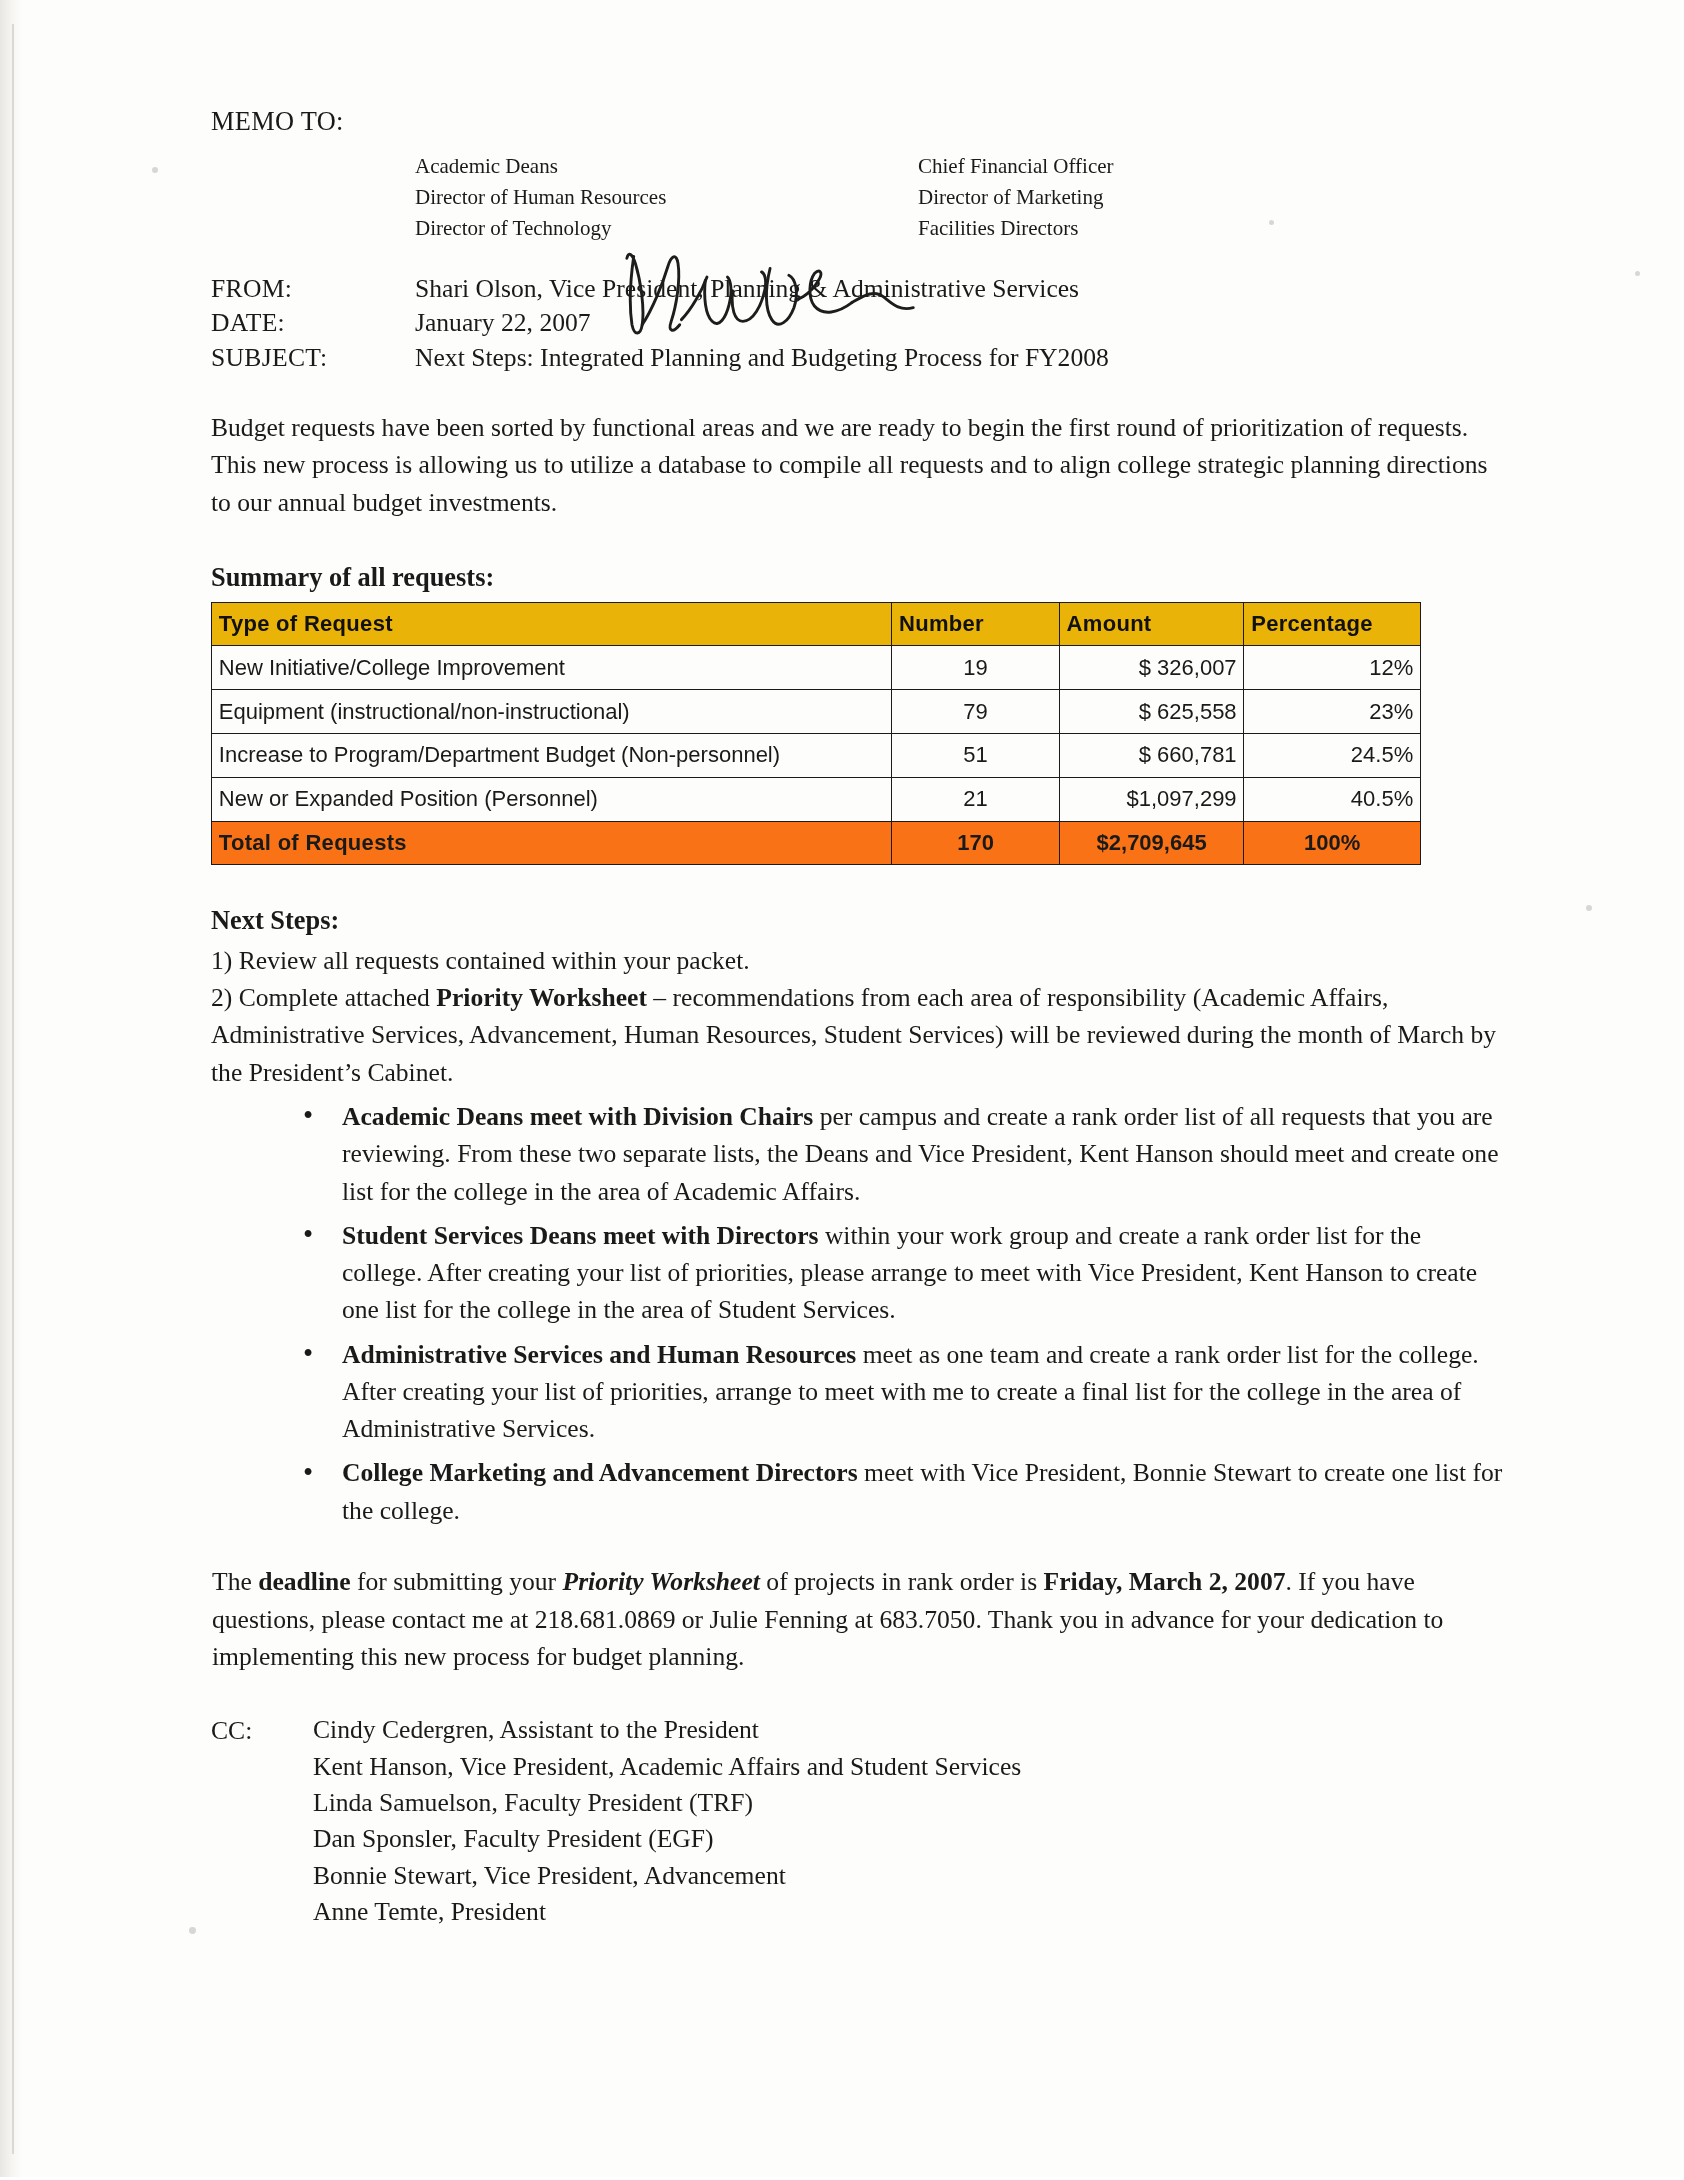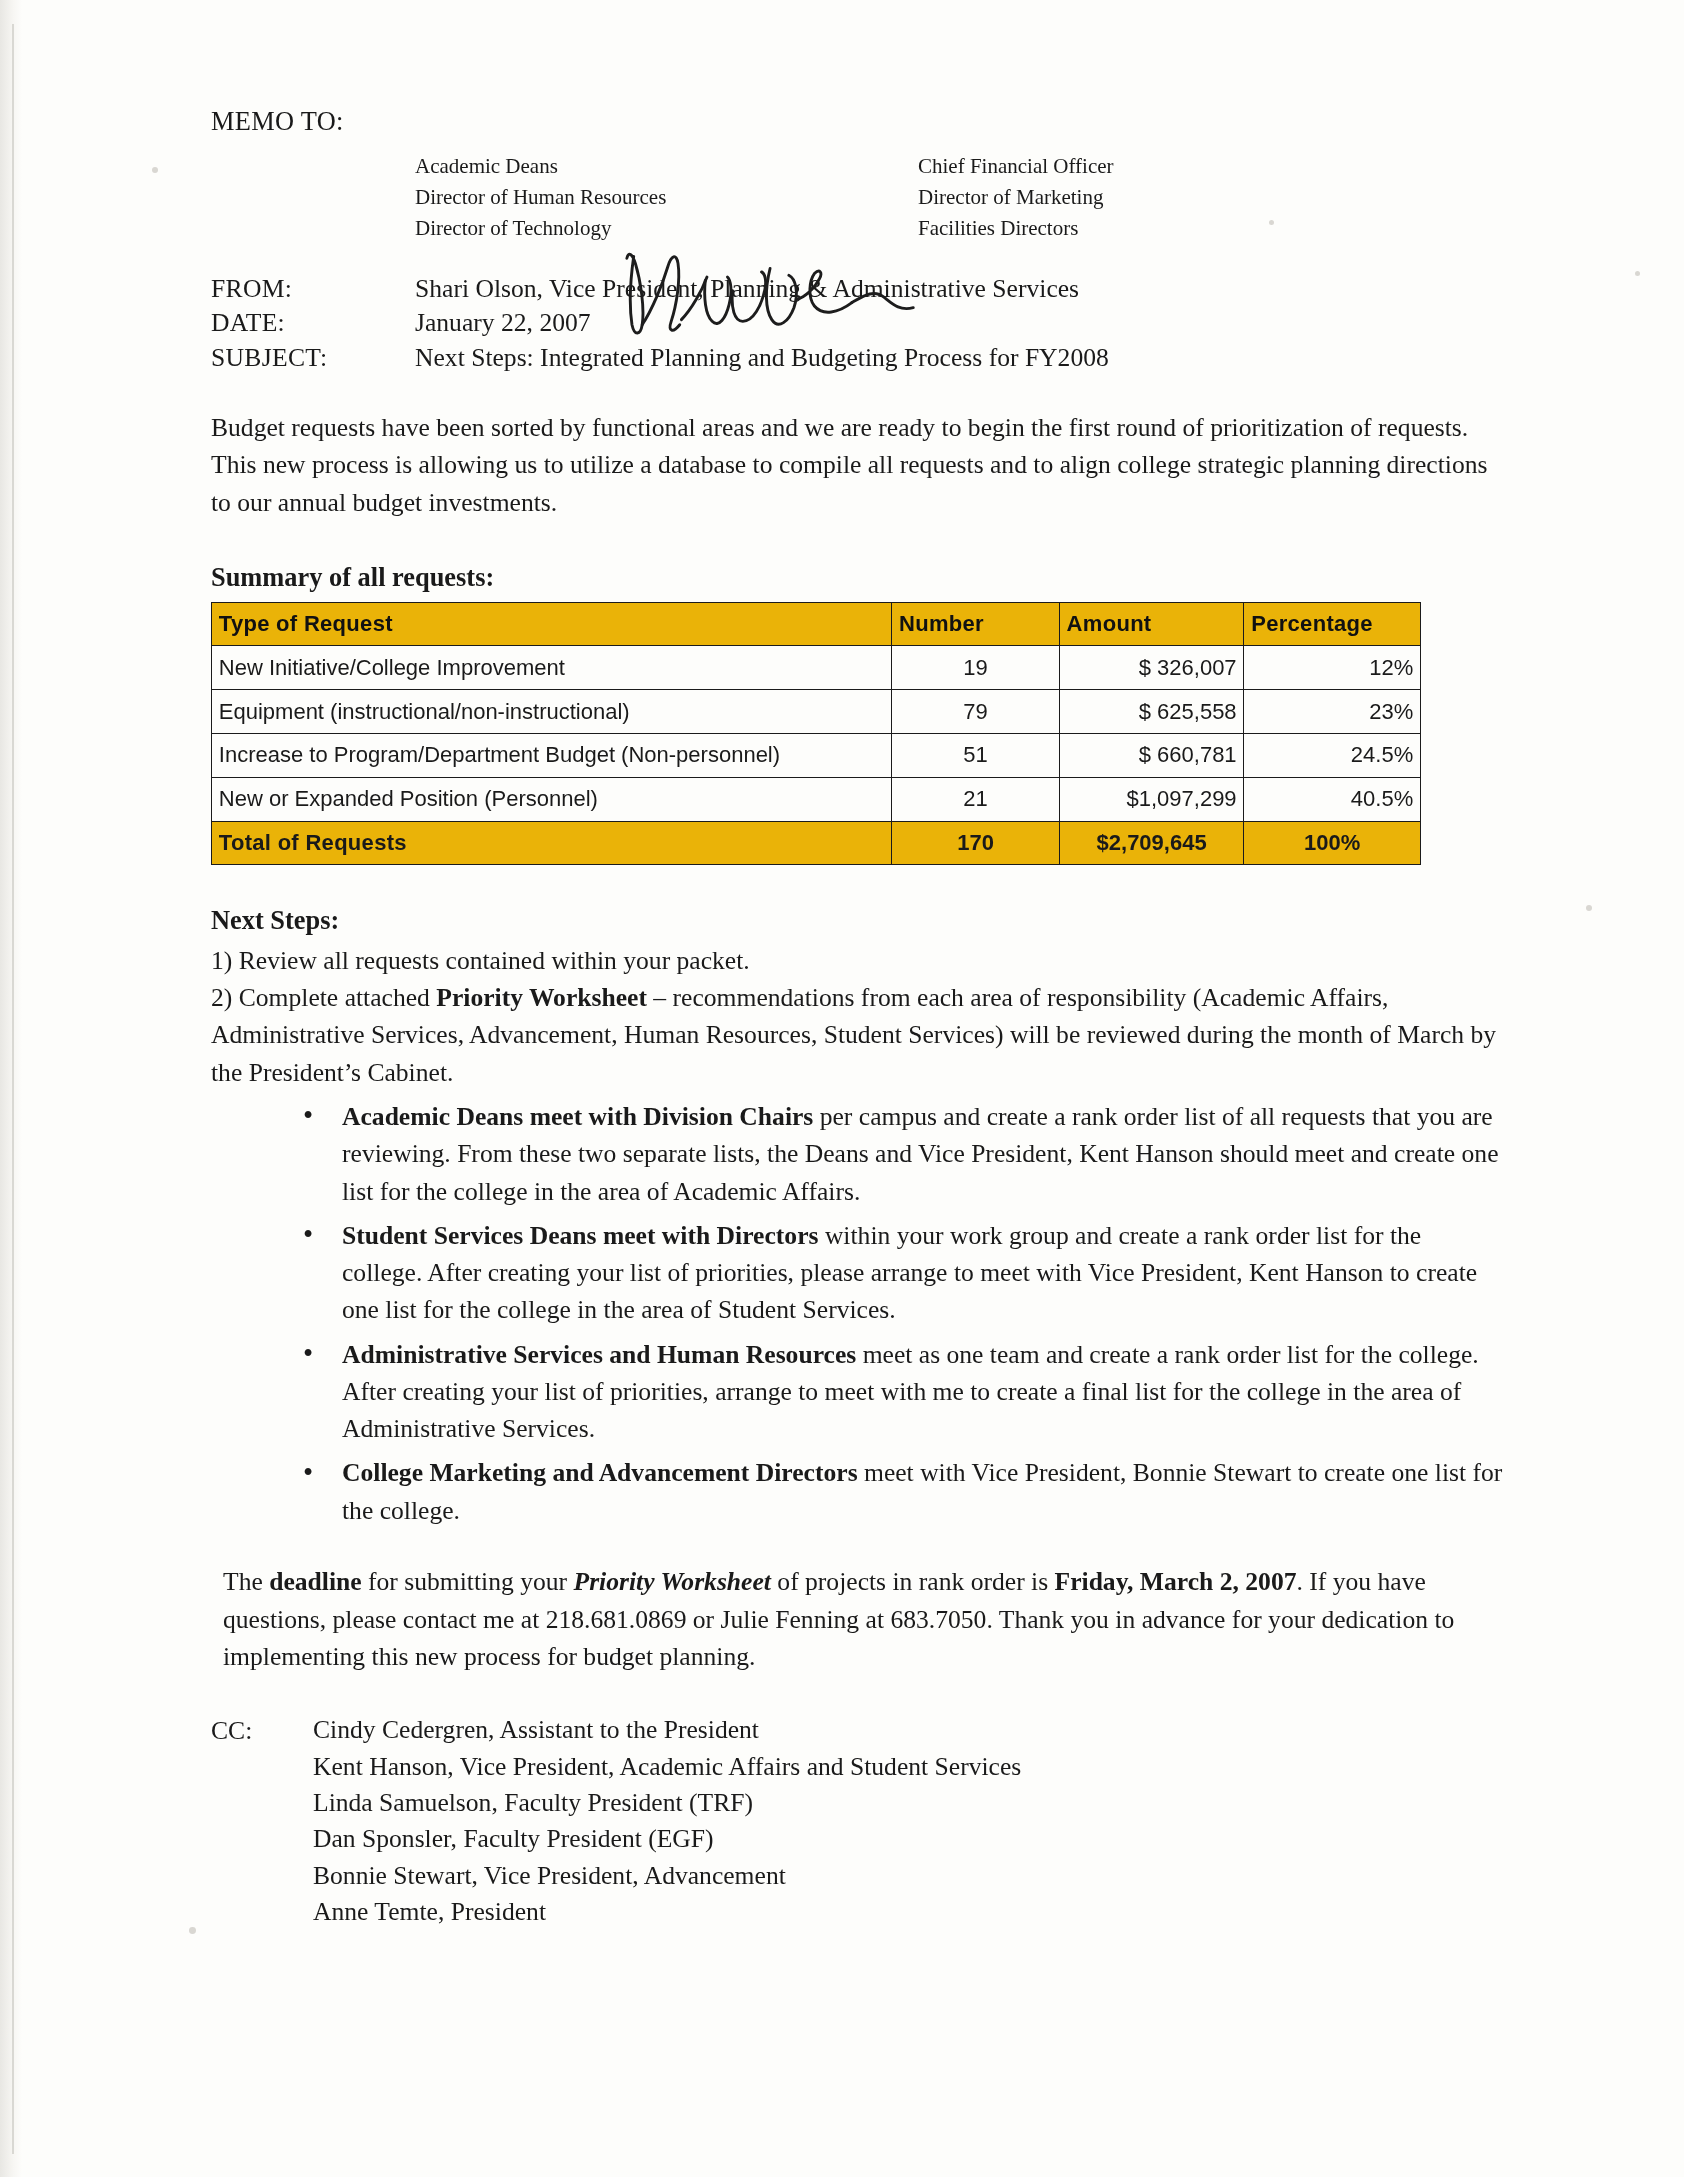--- a/index.html
+++ b/index.html
@@ -119,21 +119,21 @@
   table.summary thead th.num,
   table.summary thead th.amt,
   table.summary thead th.pct {
     text-align: left;
   }
   td.label { text-align: left; }
   td.num { text-align: center; width: 153px; }
   td.amt { text-align: right; width: 170px; }
   td.pct { text-align: right; width: 162px; }
   tr.total td {
-    background: #eab308;
+    background: #f97316;
     font-weight: bold;
   }
   tr.total td.label { letter-spacing: 0.3px; }
   tr.total td.num { text-align: center; }
   tr.total td.amt { text-align: center; }
   tr.total td.pct { text-align: center; }
 
   
   .next-title {
     margin-top: 36px;
@@ -156,21 +156,21 @@
     content: "\2022";
     position: absolute;
     left: 0;
     top: -3.4px;
     font-size: 29px;
   }
   b, .b { font-weight: bold; }
   .bi { font-weight: bold; font-style: italic; }
 
   .closing { margin-top: 34px; }
-  .closing p { margin: 12px; }
+  .closing p { margin: 1px; }
 
   .cc-block {
     margin-top: 37px;
     display: grid;
     grid-template-columns: 102px auto;
   }
   .cc-list div { line-height: 1.42; }
 </style>
 </head>
 <body>

